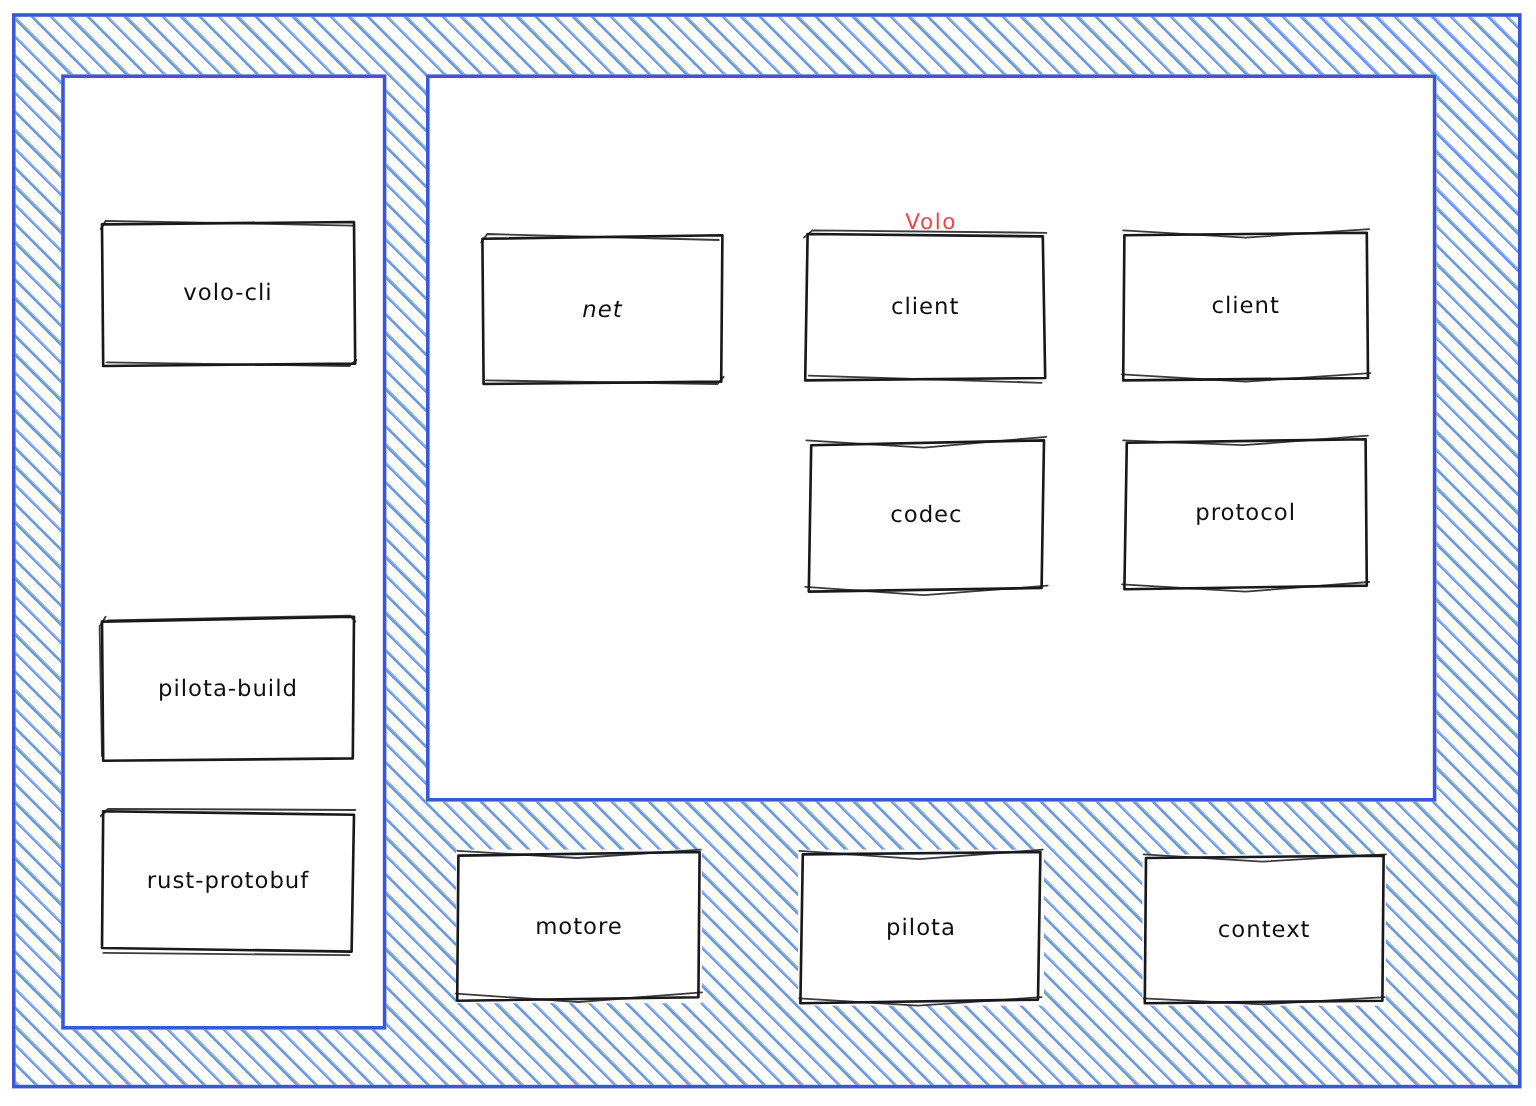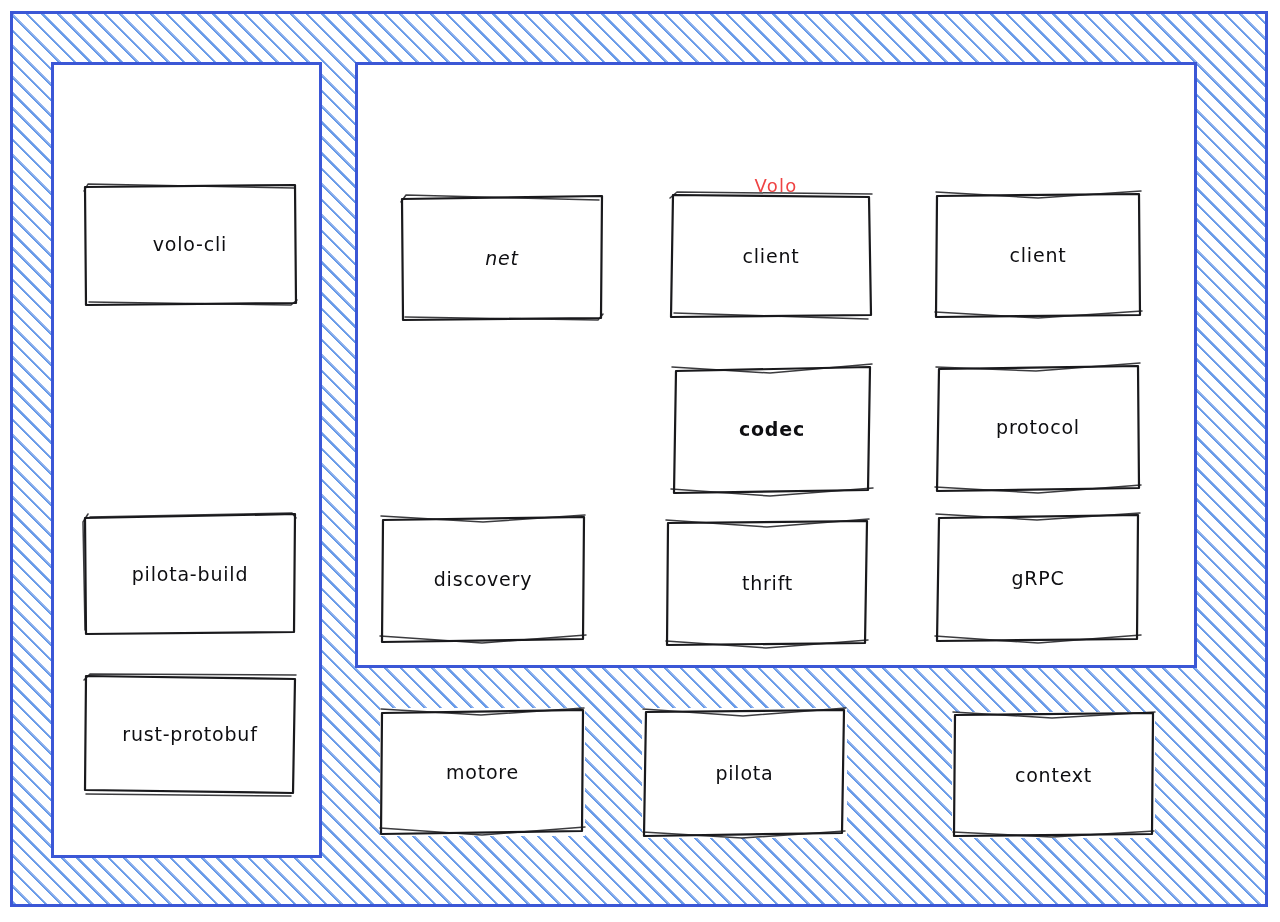--- a/index.html
+++ b/index.html
@@ -170,75 +170,51 @@
   <div class="node" style="left:933px; top:190px; width:210px; height:130px;">
     <svg width="210" height="130" viewBox="0 0 210 130" aria-hidden="true">
       <rect class="fillrect" x="1" y="1" width="208" height="128"></rect>
       <path class="outline" d="M4,6 L206,4 L207,125 L3,127 Z"></path>
       <path class="outline thin" d="M3,2 L105,8 L208,1 M2,122 L105,128 L209,121"></path>
     </svg>
     <div class="node-label">client</div>
   </div>
 
 
-  <div class="node" style="left:670px; top:362px; width:204px; height:135px;font-weight:bold;">
+  <div class="node" style="left:670px; top:362px; width:204px; height:135px;">
     <svg width="204" height="135" viewBox="0 0 204 135" aria-hidden="true">
       <rect class="fillrect" x="1" y="1" width="202" height="133"></rect>
       <path class="outline" d="M6,9 L200,5 L198,128 L4,131 Z"></path>
       <path class="outline thin" d="M2,5 L100,11 L202,2 M1,127 L100,134 L203,126"></path>
     </svg>
     <div class="node-label">codec</div>
   </div>
 
   <div class="node" style="left:934px; top:361px; width:208px; height:133px;">
     <svg width="208" height="133" viewBox="0 0 208 133" aria-hidden="true">
       <rect class="fillrect" x="1" y="1" width="206" height="131"></rect>
       <path class="outline" d="M5,8 L204,5 L205,127 L3,130 Z"></path>
       <path class="outline thin" d="M2,6 L102,10 L206,2 M1,126 L104,132 L207,124"></path>
     </svg>
     <div class="node-label">protocol</div>
   </div>
 
-  <div class="node" style="left:379px; top:513px; width:208px; height:132px;">
-    <svg width="208" height="132" viewBox="0 0 208 132" aria-hidden="true">
-      <rect class="fillrect" x="1" y="1" width="206" height="130"></rect>
-      <path class="outline" d="M4,7 L205,4 L204,126 L3,129 Z"></path>
-      <path class="outline thin" d="M2,3 L104,9 L206,2 M1,123 L103,130 L207,122"></path>
-    </svg>
-    <div class="node-label">discovery</div>
-  </div>
-
-  <div class="node" style="left:664px; top:517px; width:207px; height:132px;">
-    <svg width="207" height="132" viewBox="0 0 207 132" aria-hidden="true">
-      <rect class="fillrect" x="1" y="1" width="205" height="130"></rect>
-      <path class="outline" d="M4,6 L203,4 L201,126 L3,128 Z"></path>
-      <path class="outline thin" d="M2,3 L103,10 L205,2 M2,124 L102,131 L204,123"></path>
-    </svg>
-    <div class="node-label">thrift</div>
-  </div>
-
-  <div class="node" style="left:934px; top:512px; width:208px; height:133px;">
-    <svg width="208" height="133" viewBox="0 0 208 133" aria-hidden="true">
-      <rect class="fillrect" x="1" y="1" width="206" height="131"></rect>
-      <path class="outline" d="M5,6 L204,3 L203,127 L3,129 Z"></path>
-      <path class="outline thin" d="M2,2 L103,8 L206,1 M1,124 L104,131 L207,123"></path>
-    </svg>
-    <div class="node-label">gRPC</div>
-  </div>
+
+
 
   <div class="node" style="left:379px; top:707px; width:207px; height:130px;">
     <svg width="207" height="130" viewBox="0 0 207 130" aria-hidden="true">
       <rect class="fillrect" x="1" y="1" width="205" height="128"></rect>
       <path class="outline" d="M3,6 L204,3 L203,124 L2,127 Z"></path>
       <path class="outline thin" d="M2,2 L102,8 L205,1 M1,121 L103,128 L206,120"></path>
     </svg>
     <div class="node-label">motore</div>
   </div>
 
-  <div class="node" style="left:641px; top:707px; width:207px; height:132px;text-decoration:underline;">
+  <div class="node" style="left:664px; top:707px; width:207px; height:132px;text-decoration:underline;">
     <svg width="207" height="132" viewBox="0 0 207 132" aria-hidden="true">
       <rect class="fillrect" x="1" y="1" width="205" height="130"></rect>
       <path class="outline" d="M5,5 L203,3 L201,126 L3,129 Z"></path>
       <path class="outline thin" d="M2,2 L102,9 L205,1 M2,125 L101,131 L204,124"></path>
     </svg>
     <div class="node-label">pilota</div>
   </div>
 
   <div class="node" style="left:951px; top:711px; width:205px; height:128px;">
     <svg width="205" height="128" viewBox="0 0 205 128" aria-hidden="true">

